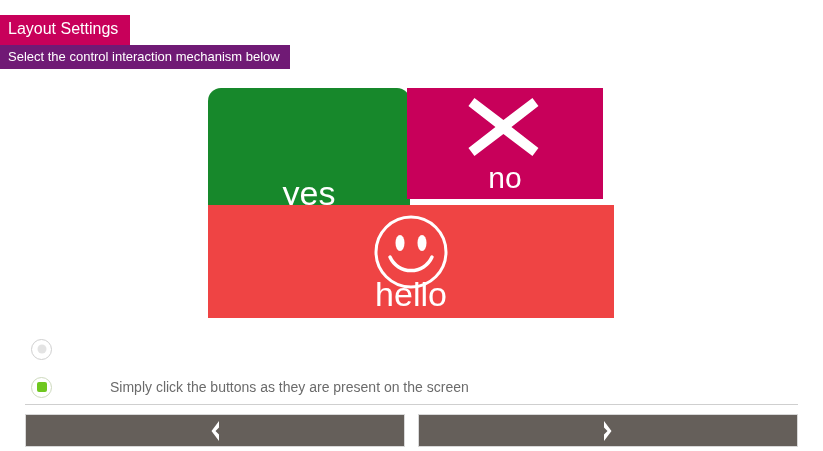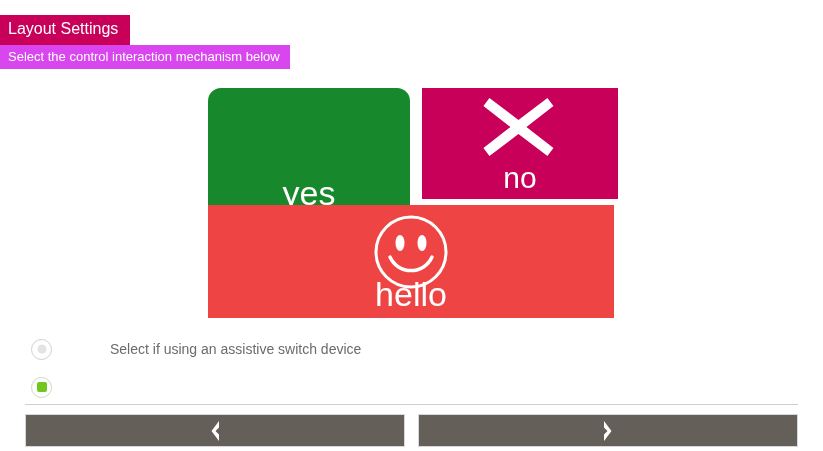--- a/index.html
+++ b/index.html
@@ -28,21 +28,21 @@
     line-height: 28px;
     padding: 0 12px 4px 8px;
     white-space: nowrap;
     display: inline-block;
   }
   .subtitle-bar {
     position: absolute;
     left: 0;
     top: 45px;
     height: 24px;
-    background: #d946ef;
+    background: #701a75;
     color: #ffffff;
     font-size: 13px;
     line-height: 24px;
     padding: 0 10px 0 8px;
     white-space: nowrap;
     display: inline-block;
   }
 
   
   .grid {
@@ -59,21 +59,21 @@
   }
   .cell-yes {
     left: 0;
     top: 0;
     width: 202px;
     height: 138px;
     background: #17882b;
     border-radius: 13px;
   }
   .cell-no {
-    left: 214px;
+    left: 199px;
     top: 0;
     width: 196px;
     height: 111px;
     background: #c8005a;
   }
   .cell-hello {
     left: 0;
     top: 117px;
     width: 406px;
     height: 113px;
@@ -229,27 +229,27 @@
     <div class="cell-label label-hello">hello</div>
   </div>
 </div>
 
 <div class="options">
 
   <div class="option-row row-0">
     <span class="radio off">
       <span class="dot"></span>
     </span>
-    <span class="option-label">Select if using an assistive switch device</span>
   </div>
 
   <div class="option-row row-1">
     <span class="radio on">
       <span class="dot"></span>
     </span>
+    <span class="option-label">Simply click the buttons as they are present on the screen</span>
   </div>
 </div>
 
 <div class="divider"></div>
 
 <div class="nav-btn nav-prev">
   <svg class="chevron" viewBox="0 0 26 26">
     <path d="M17 3 L9.5 13 L17 23 L17 16.5 L13.5 13 L17 9.5 Z" fill="#ffffff"></path>
   </svg>
 </div>

